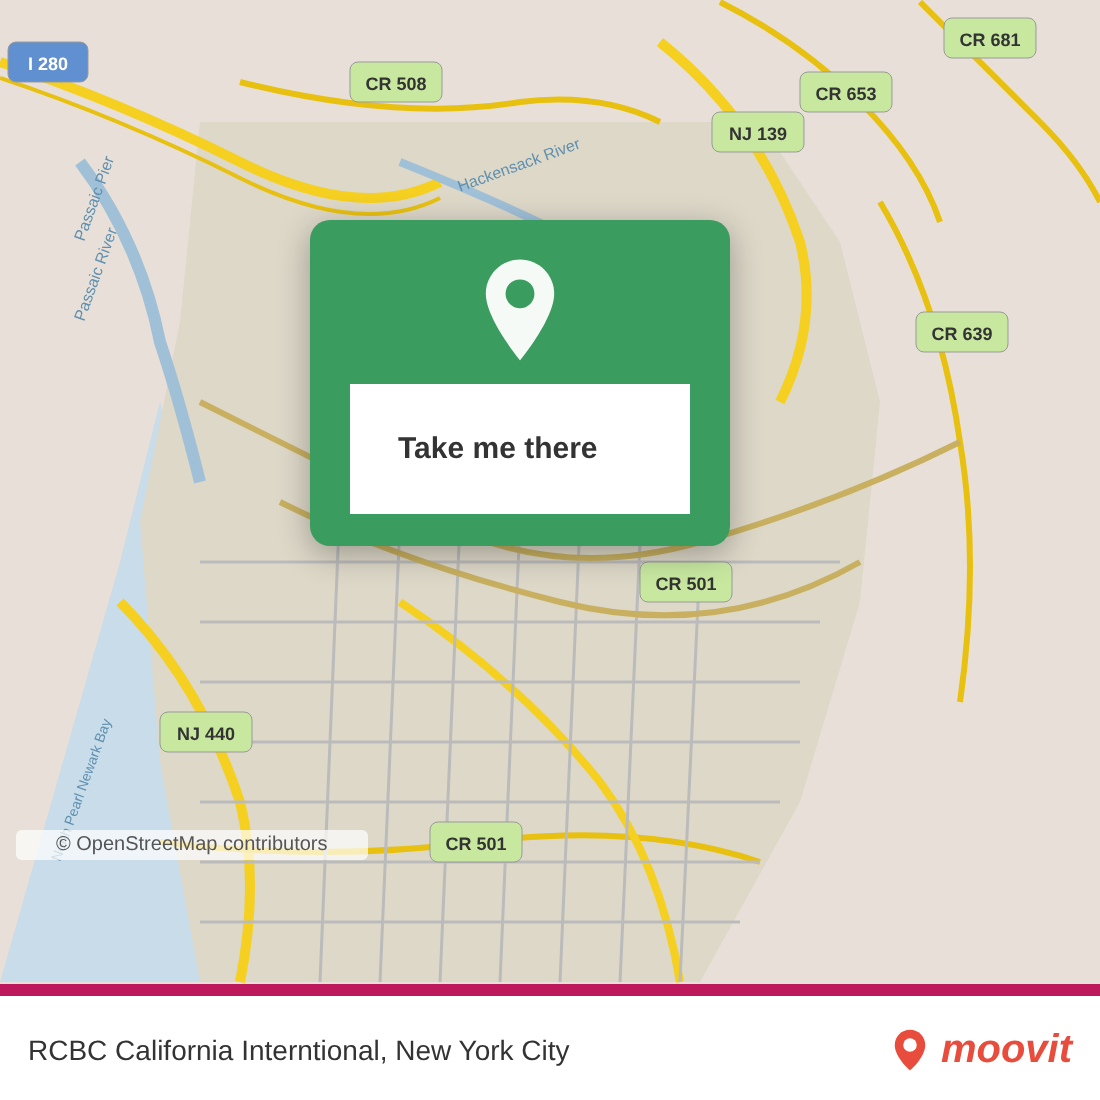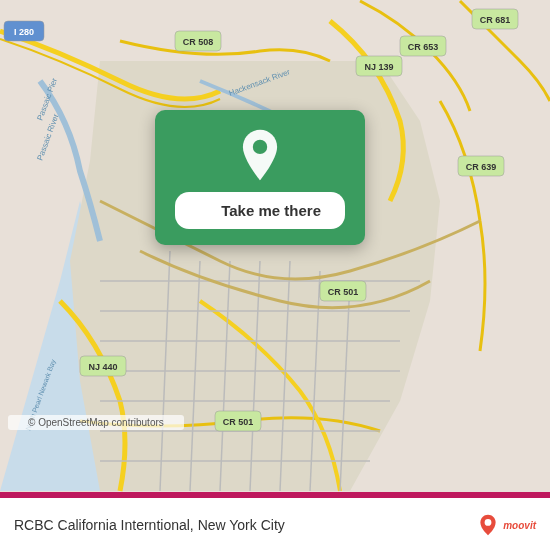--- a/index.html
+++ b/index.html
@@ -43,27 +43,27 @@
     #location-pin {
       width: 54px;
       height: 54px;
       margin-bottom: 10px;
     }
 
     #take-me-there-btn {
       background: white;
       color: #333;
       border: none;
-      border-radius: 14px;
-      padding: 10px 24px;
+      border-radius: 0;
+      padding: 24px 24px;
       font-size: 15px;
       font-weight: 600;
       cursor: pointer;
       width: 100%;
-      text-align: right;
+      text-align: left;
     }
 
     
     #bottom-bar {
       width: 550px;
       height: 60px;
       background: white;
       display: flex;
       align-items: center;
       padding: 0 14px;
@@ -81,21 +81,21 @@
       align-items: center;
       gap: 4px;
     }
 
     #moovit-pin {
       width: 22px;
       height: 22px;
     }
 
     #moovit-text {
-      font-size: 10px;
+      font-size: 20px;
       font-weight: bold;
       color: #e74c3c;
       font-style: italic;
     }
 
     #attribution {
       position: absolute;
       bottom: 62px;
       left: 8px;
       font-size: 10px;

